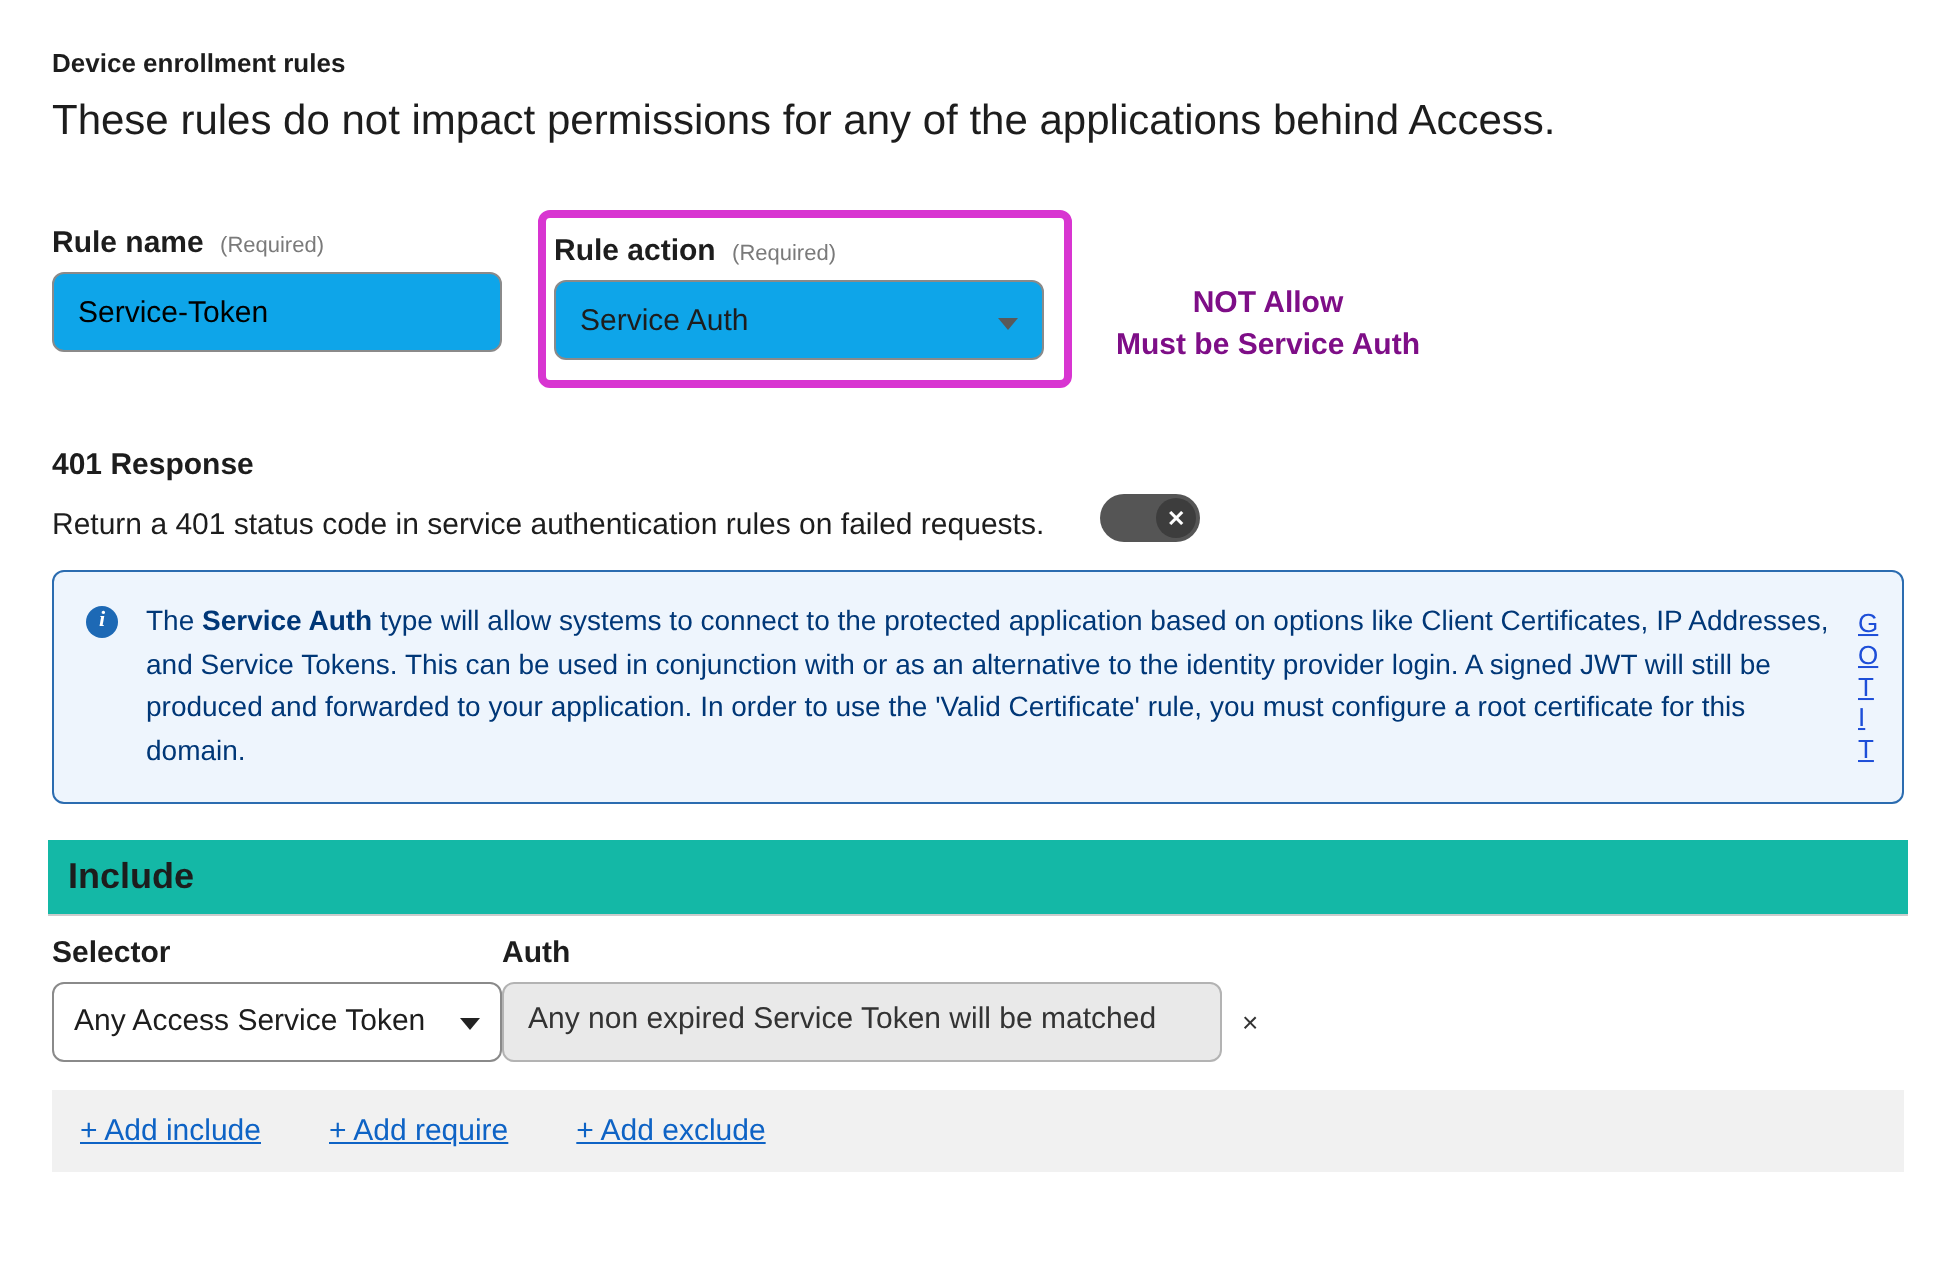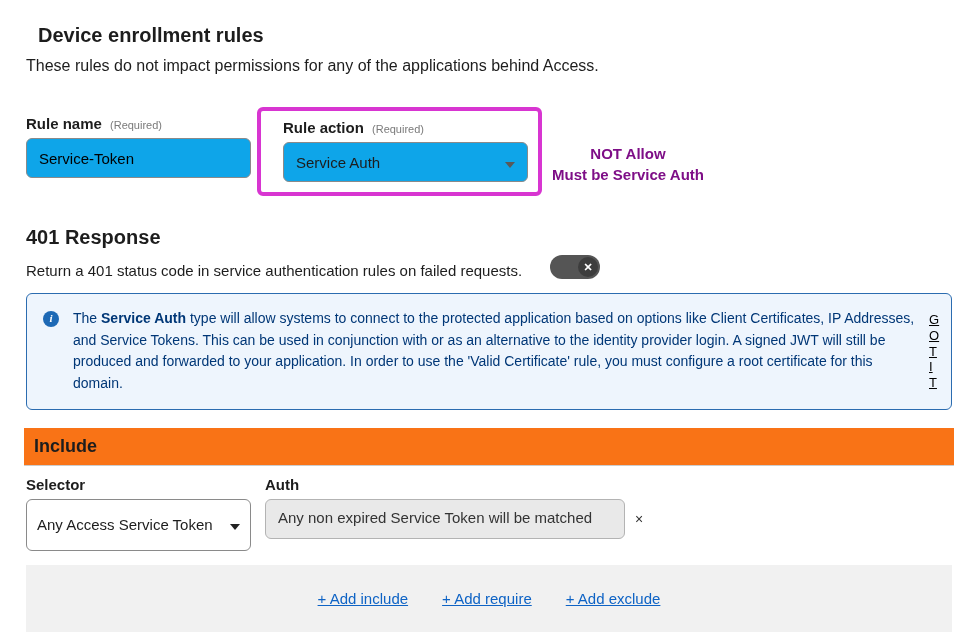--- a/index.html
+++ b/index.html
@@ -7,58 +7,58 @@
     font-family: -apple-system, BlinkMacSystemFont, "Segoe UI", Arial, sans-serif;
     margin: 0;
     padding: 24px 26px;
     color: #1d1d1d;
     font-size: 14px;
     background: #fff;
     width: 978px;
     position: relative;
   }
   h1 {
-    font-size: 20px;
+    font-size: 13px;
     font-weight: 700;
-    margin: 0 0 10px 12px;
-  }
-  .subtitle { font-size: 16px; margin-bottom: 40px; }
-  .field-row { display: flex; gap: 6px; align-items: flex-start; margin-bottom: 30px; }
+    margin: 0 0 10px 0;
+  }
+  .subtitle { font-size: 21px; margin-bottom: 40px; }
+  .field-row { display: flex; gap: 18px; align-items: flex-start; margin-bottom: 30px; }
   .field-label { font-size: 15px; font-weight: 700; margin-bottom: 6px; }
   .req { font-size: 11px; font-weight: 400; color: #7a7a7a; margin-left: 4px; }
   .input, .select {
     border: 1px solid #8a8a8a;
     border-radius: 6px;
     padding: 9px 12px;
     font-size: 15px;
     width: 225px;
     background: #0ea5e9;
     height: 40px;
   }
   .select-wrap {
     position: relative;
     display: inline-block;
   }
   .highlight-box {
     border: 4px solid #d835d1;
     border-radius: 6px;
-    padding: 8px 10px 10px 22px;
+    padding: 8px 10px 10px 4px;
     margin-top: -8px;
   }
   .annotation {
     color: #7e0e87;
     font-weight: 700;
     font-size: 15px;
     line-height: 1.4;
     text-align: center;
     align-self: center;
     margin-left: 4px;
     margin-top: 16px;
   }
-  .section-title-bold { font-weight: 700; font-size: 20px; margin-bottom: 6px; }
+  .section-title-bold { font-weight: 700; font-size: 15px; margin-bottom: 6px; }
   .section-desc { font-size: 15px; margin-bottom: 14px; display: flex; align-items: flex-end; gap: 28px;}
   .toggle {
     display: inline-flex;
     align-items: center;
     width: 50px;
     height: 24px;
     background: #555;
     border-radius: 12px;
     position: relative;
     cursor: pointer;
@@ -106,47 +106,47 @@
     align-items: center;
     justify-content: center;
     flex-shrink: 0;
     margin-top: 3px;
   }
   .gotit {
     position: absolute;
     right: 12px;
     top: 50%;
     transform: translateY(-50%);
-    color: #000000;
+    color: #1d4ed8;
     text-decoration: underline;
     font-size: 13px;
     line-height: 1.2;
     letter-spacing: 0;
     writing-mode: horizontal-tb;
     width: 10px;
     word-break: break-all;
   }
   .include-header {
-    background: #f97316;
+    background: #14b8a6;
     padding: 8px 10px;
     font-size: 18px;
     font-weight: 700;
     border-bottom: 1px solid #ccc;
     margin: 0 -2px 10px -2px;
   }
-  .table-header-row { display: flex; gap: 14px; margin-top: 6px;}
+  .table-header-row { display: flex; margin-top: 6px;}
   .col-label { font-weight: 700; font-size: 15px; margin-bottom: 6px; }
   .select2 {
     border: 1px solid #8a8a8a;
     border-radius: 6px;
     padding: 9px 10px;
     font-size: 15px;
     width: 225px;
     background: #fff;
-    height: 52px;
+    height: 40px;
     display: flex;
     align-items: center;
     justify-content: space-between;
   }
   .value-box {
     border: 1px solid #b3b3b3;
     background: #e9e9e9;
     border-radius: 6px;
     padding: 9px 12px;
     font-size: 15px;
@@ -158,25 +158,24 @@
   }
   .remove-x {
     font-size: 14px;
     color: #333;
     align-self: center;
     margin-left: 10px;
     cursor: pointer;
   }
   .actions-bar {
     background: #f1f1f1;
-    padding: 25px 14px;
+    padding: 12px 14px;
     margin-top: 14px;
     display: flex;
     gap: 34px;
-    justify-content: center;
   }
   .add-link {
     color: #0e63c5;
     text-decoration: underline;
     font-size: 15px;
     cursor: pointer;
   }
   .caret-down-svg { width: 10px; height: 6px; }
 </style>
 </head>

